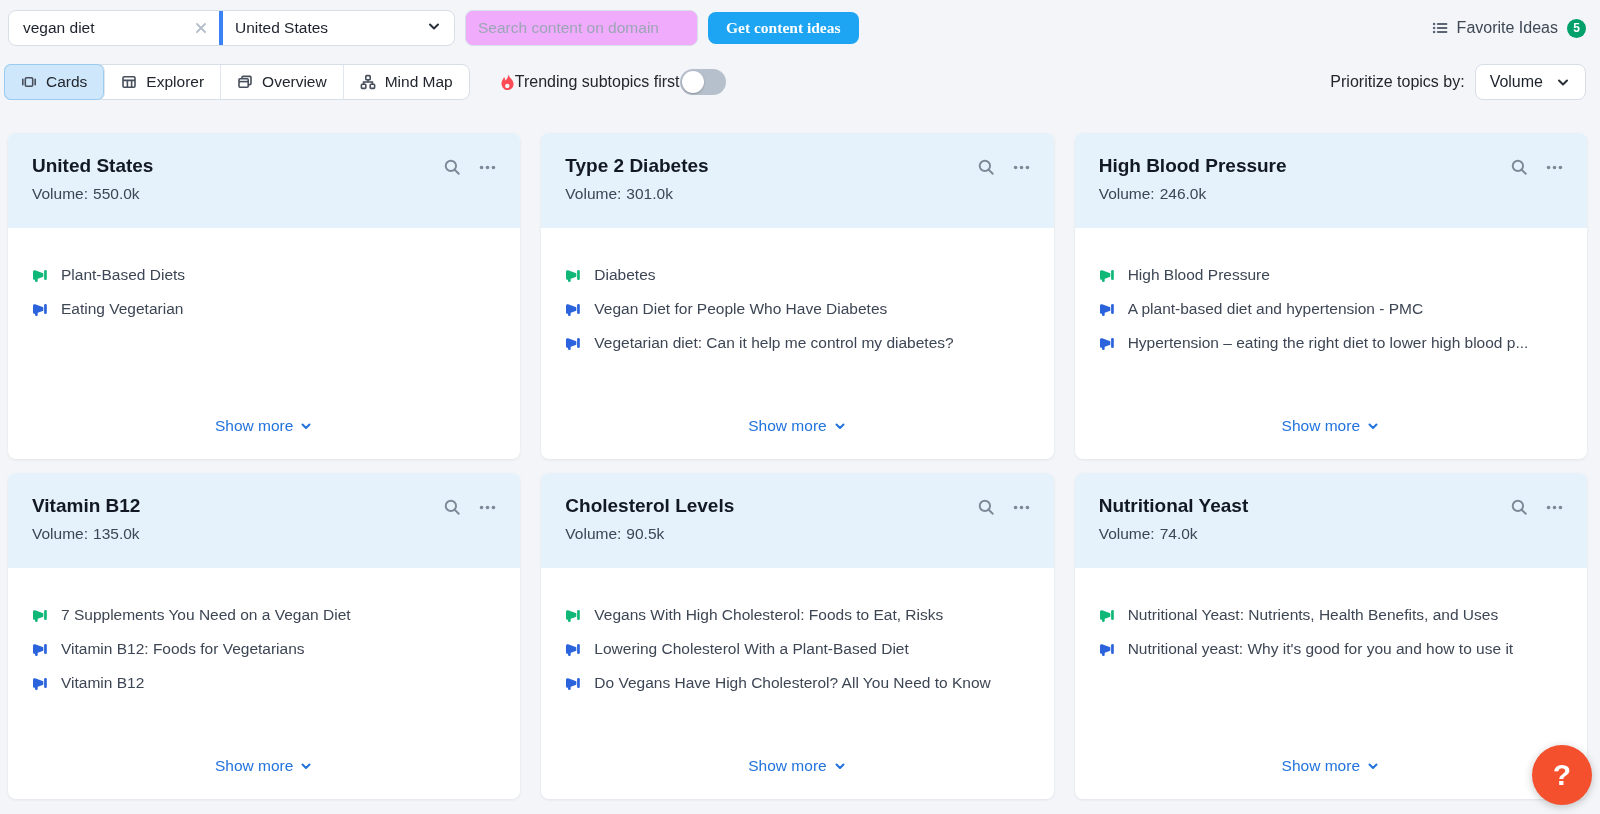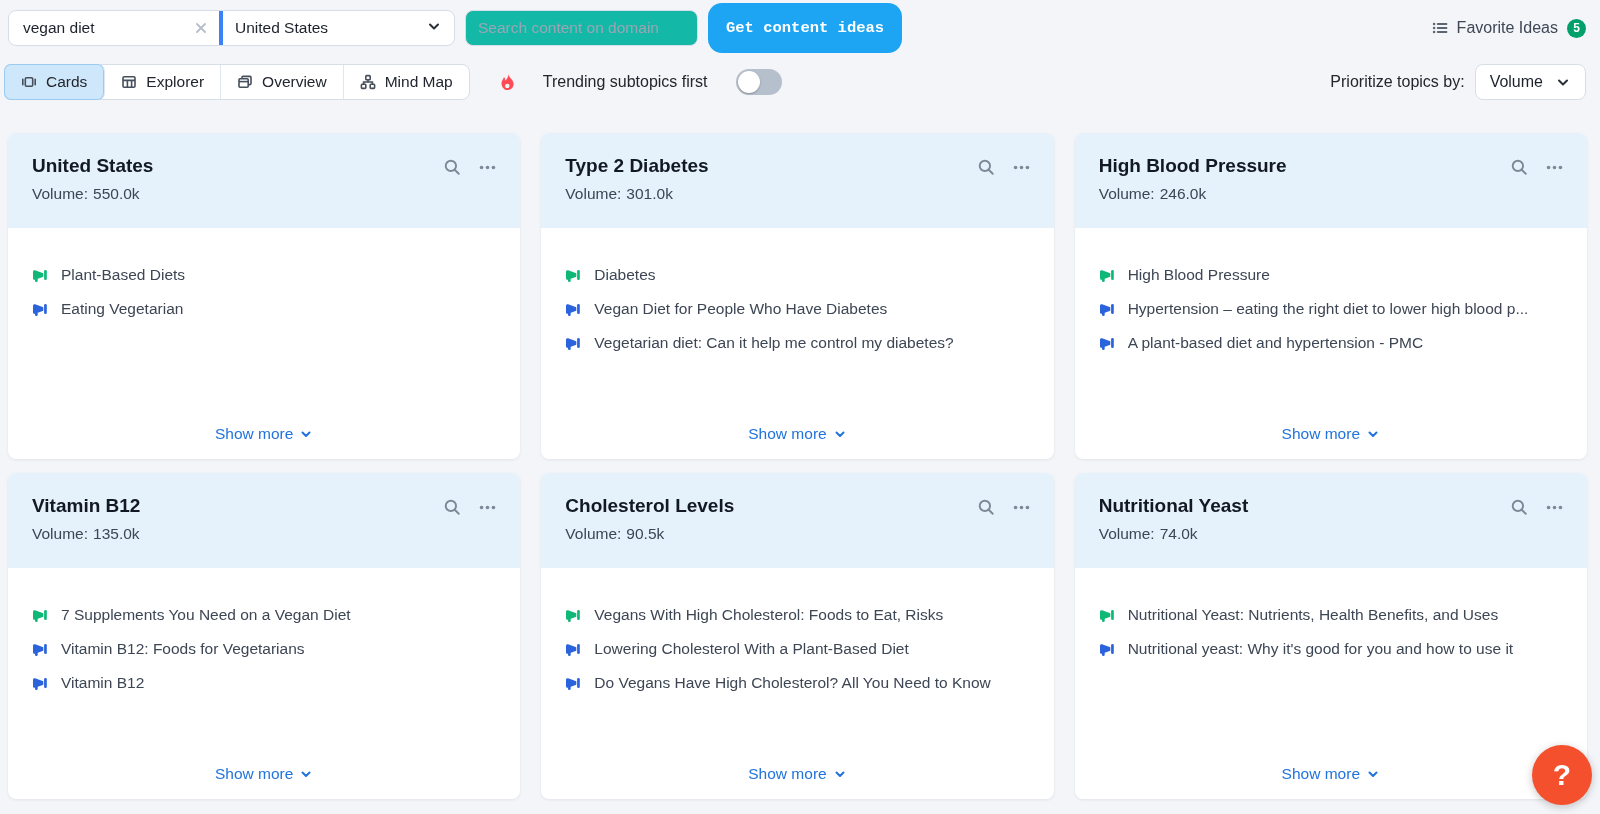--- a/index.html
+++ b/index.html
@@ -7,36 +7,36 @@
   .app{position:relative;width:1600px;height:814px;background:#f3f5f8;overflow:hidden;}
 
   
   .row1{position:absolute;top:10px;left:8px;right:14px;height:36px;display:flex;align-items:center;}
   .search-group{display:flex;height:36px;width:447px;background:#fff;border:1px solid #d8dee8;border-radius:8px;box-sizing:border-box;}
   .keyword-box{display:flex;align-items:center;width:214px;padding:0 10px 0 12px;border-right:4px solid #3b82f6;box-sizing:border-box;}
   .keyword-box input{border:none;outline:none;flex:1;min-width:0;font-size:15.5px;color:#1c222c;font-family:inherit;background:transparent;}
   .clear-x{display:flex;align-items:center;color:#b4bdc9;cursor:pointer;}
   .country-select{display:flex;align-items:center;flex:1;padding:0 12px;cursor:pointer;font-size:15.5px;color:#1c222c;}
   .country-select .chev{margin-left:auto;color:#2a3038;}
-  .domain-box{margin-left:10px;width:233px;height:36px;background:#14b8a6;border:1px solid #d8dee8;border-radius:8px;box-sizing:border-box;display:flex;align-items:center;}
+  .domain-box{margin-left:10px;width:233px;height:36px;background:#f0abfc;border:1px solid #d8dee8;border-radius:8px;box-sizing:border-box;display:flex;align-items:center;}
   .domain-box input{border:none;outline:none;width:100%;padding:0 12px;font-size:15.5px;color:#1c222c;font-family:inherit;background:transparent;}
   .domain-box input::placeholder{color:#9aa6b5;}
-  .cta{margin-left:10px;height:50px;padding:0 18px;background:#1da4f2;border:none;border-radius:14px;color:#fff;font-size:15.5px;font-weight:700;font-family:Liberation Mono, monospace;cursor:pointer;}
+  .cta{margin-left:10px;height:32px;padding:0 18px;background:#1da4f2;border:none;border-radius:8px;color:#fff;font-size:15.5px;font-weight:700;font-family:Liberation Serif, serif;cursor:pointer;}
   .favorite{margin-left:auto;display:flex;align-items:center;gap:9px;font-size:16px;color:#3e4754;cursor:pointer;}
   .favorite .list-ic{color:#5c6673;display:flex;}
   .badge{width:19px;height:19px;border-radius:50%;background:#00a06b;color:#fff;font-size:12px;font-weight:700;display:flex;align-items:center;justify-content:center;}
 
   
   .row2{position:absolute;top:64px;left:4px;right:14px;height:36px;display:flex;align-items:center;}
   .tabs{display:flex;height:36px;background:#fff;border:1px solid #d8dee8;border-radius:8px;box-sizing:border-box;}
   .tab{display:flex;align-items:center;gap:9px;padding:0 16px;font-size:15.5px;color:#22262e;border-right:1px solid #e2e7ee;cursor:pointer;white-space:nowrap;}
   .tab:last-child{border-right:none;}
   .tab .ticon{color:#474f5c;display:flex;}
   .tab.selected{background:#cfe7fb;border-radius:7px;box-shadow:inset 0 0 0 1px #9ccbf0;margin:-1px 0 -1px -1px;padding:0 17px;}
-  .trending{margin-left:26px;display:flex;align-items:center;gap:28px;font-size:16px;color:#22262e;text-align:center;}
+  .trending{margin-left:26px;display:flex;align-items:center;gap:0;font-size:16px;color:#22262e;text-align:center;}
   .fire{display:flex;color:#ff4b55;}
   .toggle{width:46px;height:26px;border-radius:13px;background:#b6bfcc;position:relative;cursor:pointer;}
   .toggle .knob{position:absolute;left:2px;top:2px;width:22px;height:22px;border-radius:50%;background:#fff;box-shadow:0 1px 2px rgba(0,0,0,.25);}
   .prioritize{margin-left:auto;display:flex;align-items:center;gap:10px;font-size:16px;color:#22262e;}
   .vol-pill{height:36px;background:#fff;border:1px solid #d8dee8;border-radius:8px;box-sizing:border-box;display:flex;align-items:center;gap:12px;padding:16px 14px;font-size:16px;color:#1c222c;cursor:pointer;}
 
   
   .grid{position:absolute;top:133px;left:8px;right:13px;display:grid;grid-template-columns:repeat(3,1fr);column-gap:21px;row-gap:14px;}
   .card{height:326px;background:#fff;border-radius:8px;box-shadow:0 1px 3px rgba(24,38,62,.08);overflow:hidden;display:flex;flex-direction:column;box-sizing:border-box;}
   .card-header{background:#e5f1fb;height:95px;box-sizing:border-box;padding:22px 24px 0;display:flex;align-items:flex-start;}
@@ -44,21 +44,21 @@
   .card-title{font-size:19px;font-weight:700;color:#121923;line-height:22px;white-space:nowrap;}
   .card-vol{margin-top:8px;font-size:15.5px;color:#3d4654;display:flex;gap:5px;}
   .card-actions{margin-left:auto;display:flex;align-items:center;gap:18px;padding-top:3px;}
   .act{color:#7e8897;display:flex;cursor:pointer;}
   .card-body{flex:1;display:flex;flex-direction:column;padding:36px 24px 0;min-height:0;}
   .item{display:flex;align-items:center;gap:13px;margin-bottom:13px;font-size:15.5px;color:#3d4654;line-height:21px;white-space:nowrap;overflow:hidden;cursor:pointer;}
   .item .item-text{overflow:hidden;text-overflow:ellipsis;}
   .mega{display:flex;flex:none;}
   .mega.green{color:#10b878;}
   .mega.blue{color:#2a63dc;}
-  .show-more{margin-top:auto;align-self:center;display:flex;align-items:center;gap:6px;padding-bottom:16px;color:#2173dd;font-size:15.5px;cursor:pointer;}
+  .show-more{margin-top:auto;align-self:center;display:flex;align-items:center;gap:6px;padding-bottom:24px;color:#2173dd;font-size:15.5px;cursor:pointer;}
 
   
   .help{position:absolute;right:8px;bottom:9px;width:60px;height:60px;border-radius:50%;background:#f4502e;border:none;color:#fff;font-size:30px;font-weight:700;font-family:inherit;cursor:pointer;box-shadow:0 2px 8px rgba(0,0,0,.22);}
 </style>
 </head>
 <body>
 
 <svg width="0" height="0" style="position:absolute">
   <defs>
     <g id="ic-x">
@@ -357,29 +357,29 @@
               </svg>
             </span>
           <span class="item-text">High Blood Pressure</span>
         </div>
         <div class="item">
           <span class="mega blue">
               <svg width="16" height="16" viewBox="0 0 16 16">
                 <use href="#ic-mega"></use>
               </svg>
             </span>
+          <span class="item-text">A plant-based diet and hypertension - PMC</span>
+        </div>
+        <div class="item">
+          <span class="mega blue">
+              <svg width="16" height="16" viewBox="0 0 16 16">
+                <use href="#ic-mega"></use>
+              </svg>
+            </span>
           <span class="item-text">Hypertension – eating the right diet to lower high blood p...</span>
-        </div>
-        <div class="item">
-          <span class="mega blue">
-              <svg width="16" height="16" viewBox="0 0 16 16">
-                <use href="#ic-mega"></use>
-              </svg>
-            </span>
-          <span class="item-text">A plant-based diet and hypertension - PMC</span>
         </div>
         <div class="show-more">
           <span>Show more</span>
           <span style="display:flex;">
               <svg width="14" height="14" viewBox="0 0 14 14">
                 <use href="#ic-chev-sm"></use>
               </svg>
             </span>
         </div>
       </div>

